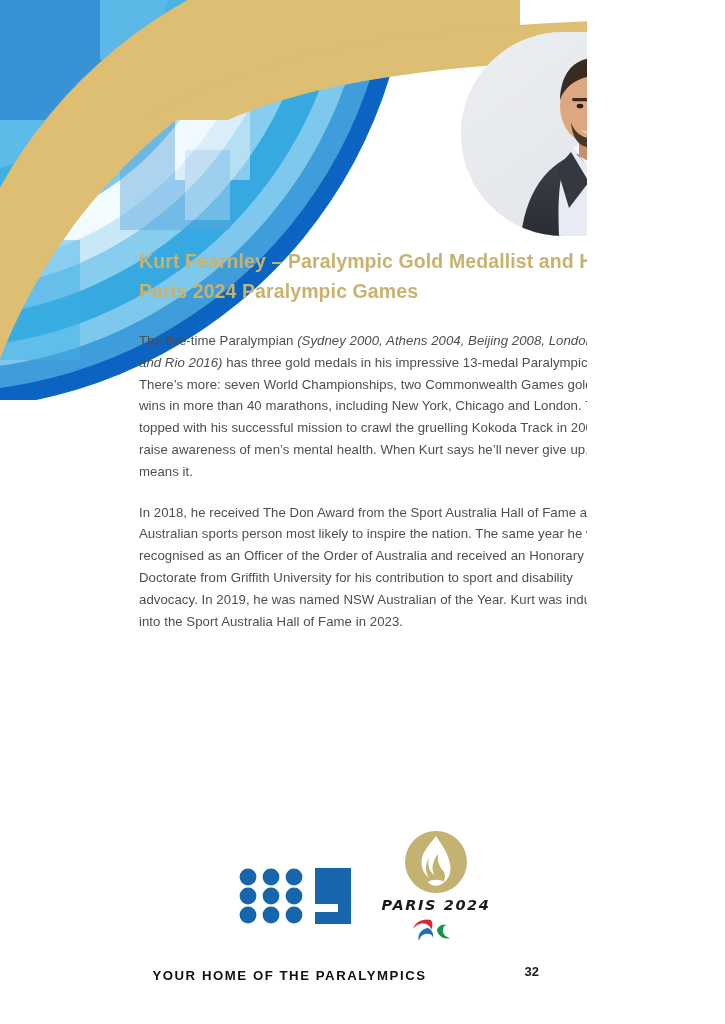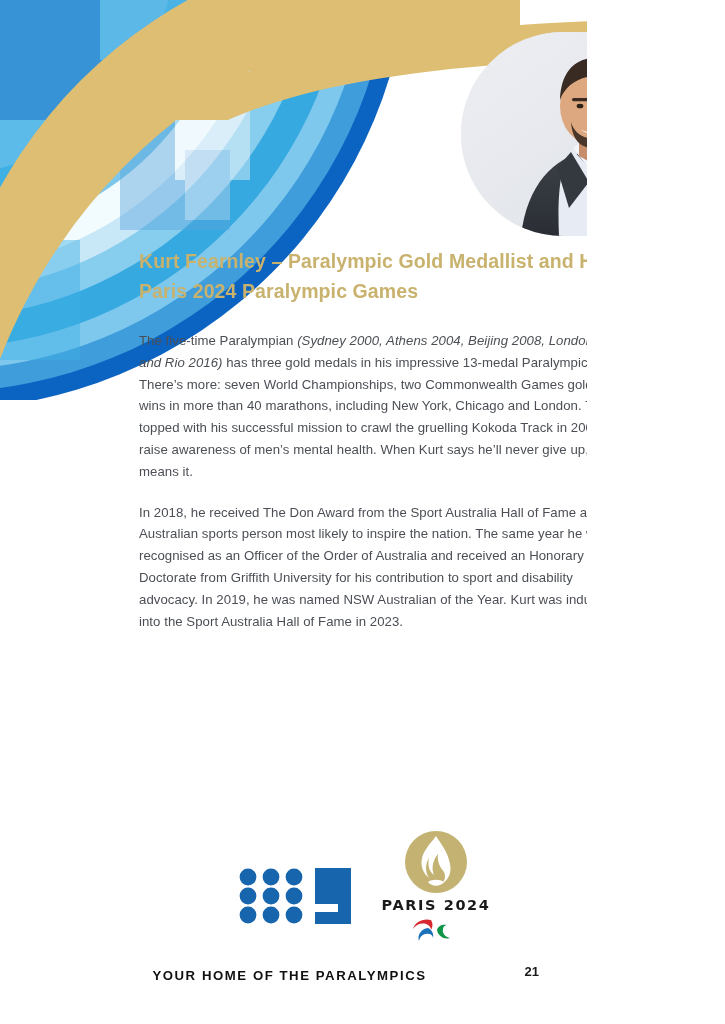--- a/index.html
+++ b/index.html
@@ -71,20 +71,21 @@
     letter-spacing: 0.05px;
   }
   p.body:last-child { margin-bottom: 0; }
   p.body em { font-style: italic; }
 
   
   .logos {
     position: absolute;
     left: 0; right: 0; top: 828px;
     height: 120px;
+    font-style: italic;
   }
 
   .nine-logo {
     position: absolute;
     left: 239px; top: 40px;
     width: 116px; height: 56px;
   }
   .paris-logo {
     position: absolute;
     left: 372px; top: 2px;
@@ -268,15 +269,15 @@
       <svg class="agitos" width="58" height="26" viewBox="0 0 58 26" xmlns="http://www.w3.org/2000/svg">
         <path d="M 24 2 C 16 0 8 4 6 11 C 9 6 16 4 21 7 C 23 8 24 10 24 12 C 26 9 26 5 24 2 Z" fill="#d7282f"></path>
         <path d="M 21 10 C 14 11 10 17 12 23 C 13 18 17 15 22 16 C 24 16 26 18 26 20 C 27 16 25 12 21 10 Z" fill="#1c72b8"></path>
         <path d="M 30 12 C 31 18 37 22 43 20 C 38 19 35 15 36 11 C 36 9 38 7 40 7 C 35 6 31 8 30 12 Z" fill="#0f9547"></path>
       </svg>
     </div>
   </div>
 
   <div class="tagline">YOUR HOME OF THE PARALYMPICS</div>
 
-  <div class="page-number">21</div>
+  <div class="page-number">32</div>
 
 </div>
 
 </body></html>

